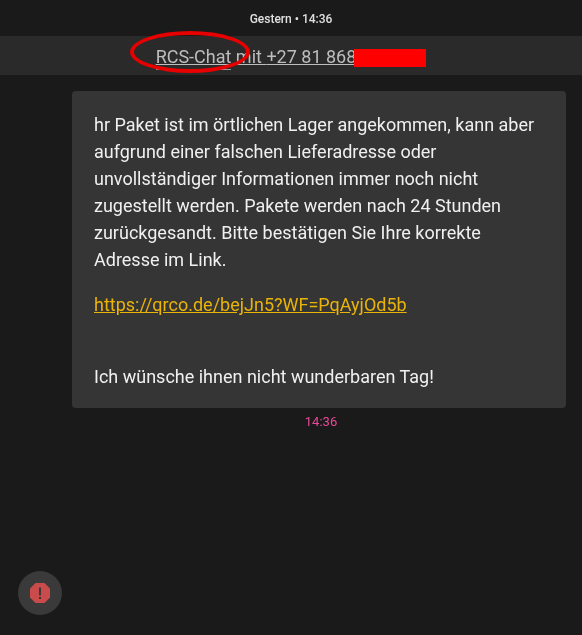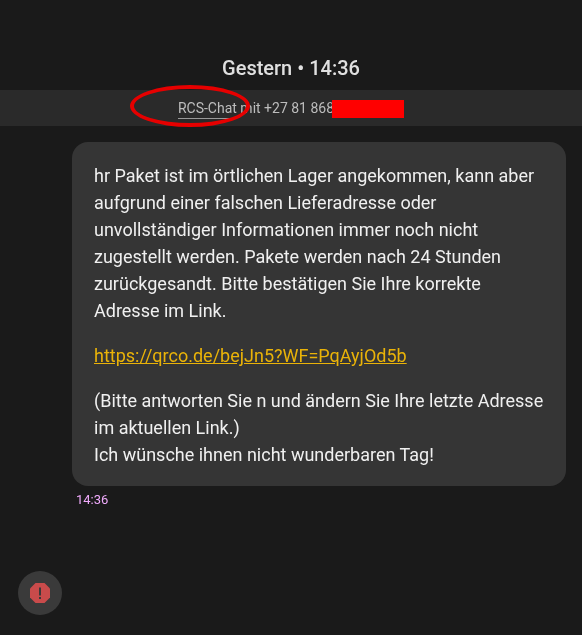--- a/index.html
+++ b/index.html
@@ -12,32 +12,32 @@
       height: 635px;
       background: #1a1a1a;
       font-family: -apple-system, BlinkMacSystemFont, "Segoe UI", Roboto, sans-serif;
       color: #e0e0e0;
       overflow: hidden;
       position: relative;
     }
     .header-date {
       text-align: center;
       padding: 12px 0 10px;
-      font-size: 20px;
+      font-size: 12px;
       color: #e0e0e0;
       font-weight: 500;
-      margin-top: 44px;
     }
     .chat-info-bar {
       background: #2a2a2a;
       text-align: center;
       padding: 10px 0 8px;
-      font-size: 14px;
+      font-size: 18px;
       color: #bdbdbd;
       position: relative;
+      text-decoration: underline;
     }
     .chat-info-underline {
       border-bottom: 1px solid #999;
       padding-bottom: 2px;
     }
     .redacted {
       display: inline-block;
       width: 72px;
       height: 18px;
       background: #ff0000;
@@ -52,41 +52,42 @@
       height: 42px;
       border: 4px solid #e60000;
       border-radius: 50%;
       pointer-events: none;
     }
     .message-area {
       padding: 16px 16px 0 72px;
     }
     .message-bubble {
       background: #353535;
-      border-radius: 16px;
+      border-radius: 4px;
       padding: 20px 22px 18px;
       font-size: 18px;
       line-height: 1.5;
       color: #f0f0f0;
     }
     .message-bubble p {
       margin-bottom: 18px;
     }
     .message-bubble p:last-child {
       margin-bottom: 0;
     }
     .message-link {
       color: #eab308;
       text-decoration: underline;
       word-break: break-all;
     }
     .msg-time {
       font-size: 13px;
-      color: #f0abfc;
+      color: #ec4899;
       padding: 6px 0 0 4px;
+      text-align: center;
     }
     .warning-badge {
       position: absolute;
       left: 18px;
       bottom: 20px;
       width: 44px;
       height: 44px;
       background: #3a3a3a;
       border-radius: 50%;
       display: flex;
@@ -106,21 +107,21 @@
 <div class="chat-info-bar">
   <span><span class="chat-info-underline">RCS-Chat</span></span><span> mit </span><span>+27 81 868</span><span class="redacted"></span>
   <div class="annotation-circle"></div>
 </div>
 
 <div class="message-area">
   <div class="message-bubble">
     <p>hr Paket ist im örtlichen Lager angekommen, kann aber aufgrund einer falschen Lieferadresse oder unvollständiger Informationen immer noch nicht zugestellt werden. Pakete werden nach 24 Stunden zurückgesandt. Bitte bestätigen Sie Ihre korrekte Adresse im Link.</p>
     <p><a class="message-link">https://qrco.de/bejJn5?WF=PqAyjOd5b</a></p>
     <p>
-      <span>(Bitte antworten Sie n und ändern Sie Ihre letzte Adresse im aktuellen Link.)</span><br>
+      <br>
       <span>Ich wünsche ihnen nicht wunderbaren Tag!</span>
     </p>
   </div>
   <div class="msg-time">14:36</div>
 </div>
 
 <div class="warning-badge">
   <svg viewBox="0 0 24 24">
     <path d="M7.5 2 L16.5 2 L22 7.5 L22 16.5 L16.5 22 L7.5 22 L2 16.5 L2 7.5 Z" fill="#c94b4b"></path>
     <rect x="11" y="6.5" width="2" height="8" fill="#3a3a3a"></rect>

